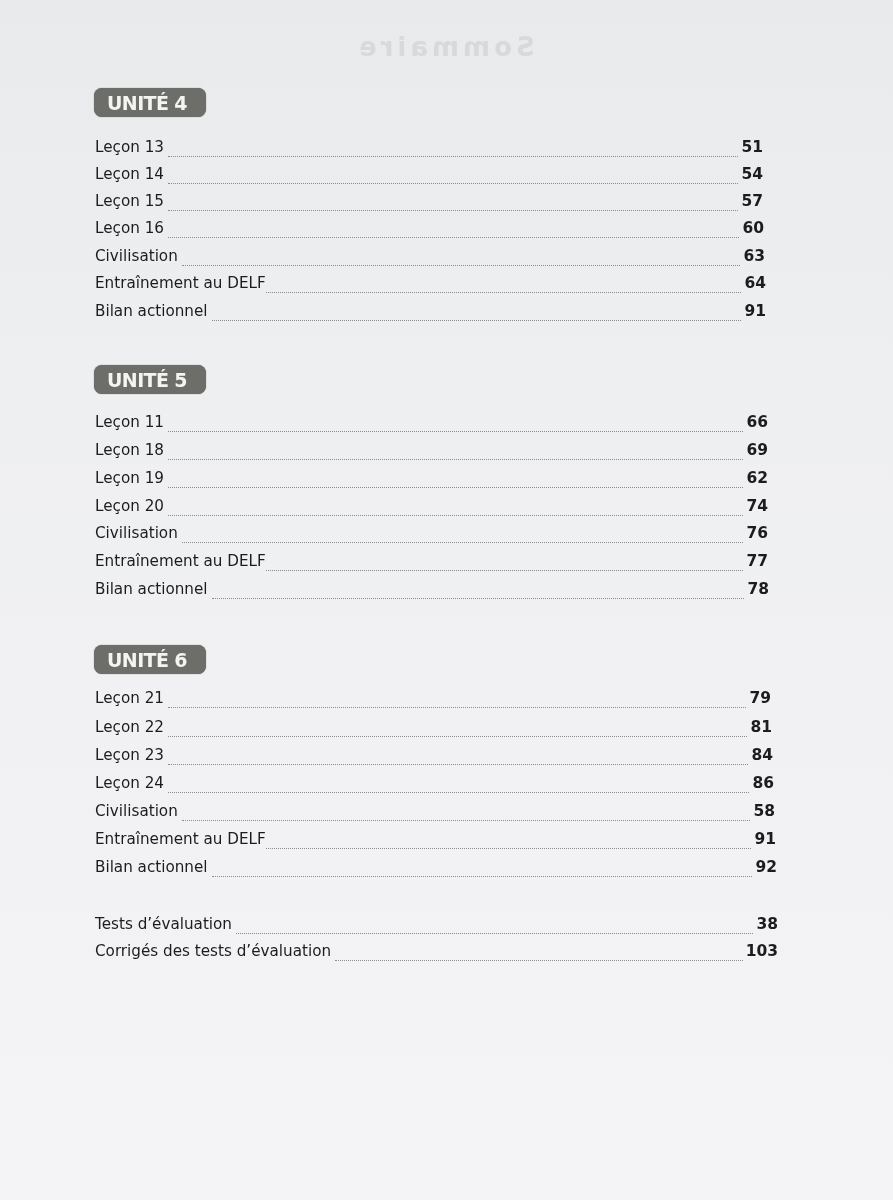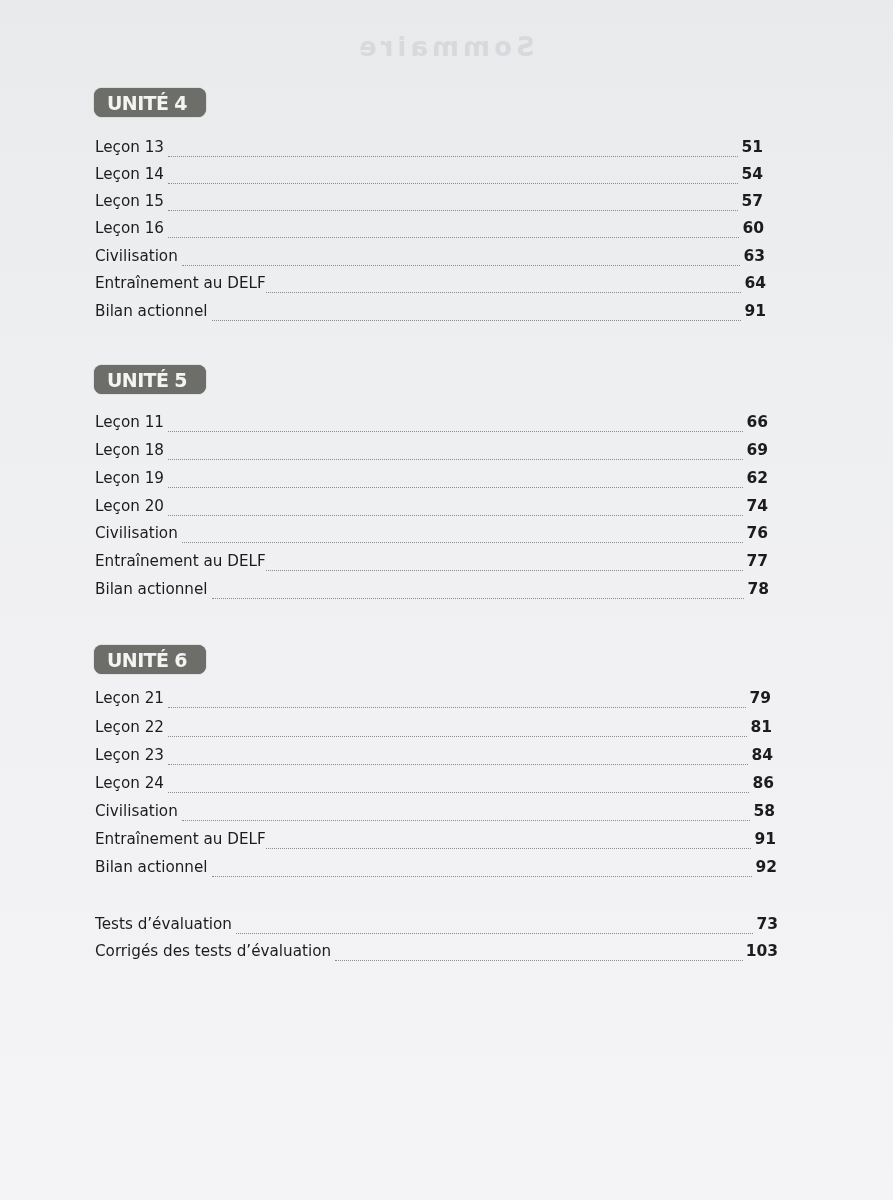--- a/index.html
+++ b/index.html
@@ -156,20 +156,20 @@
     <span class="label">Bilan actionnel</span>
     <span class="leader"></span>
     <span class="page">92</span>
   </div>
 </div>
 
 <div>
   <div class="row" style="top:915px; width:683px">
     <span class="label">Tests d’évaluation</span>
     <span class="leader"></span>
-    <span class="page">73</span>
+    <span class="page">38</span>
   </div>
   <div class="row" style="top:942px; width:683px">
     <span class="label">Corrigés des tests d’évaluation</span>
     <span class="leader"></span>
     <span class="page" style="min-width:28px">103</span>
   </div>
 </div>
 
 </body></html>

